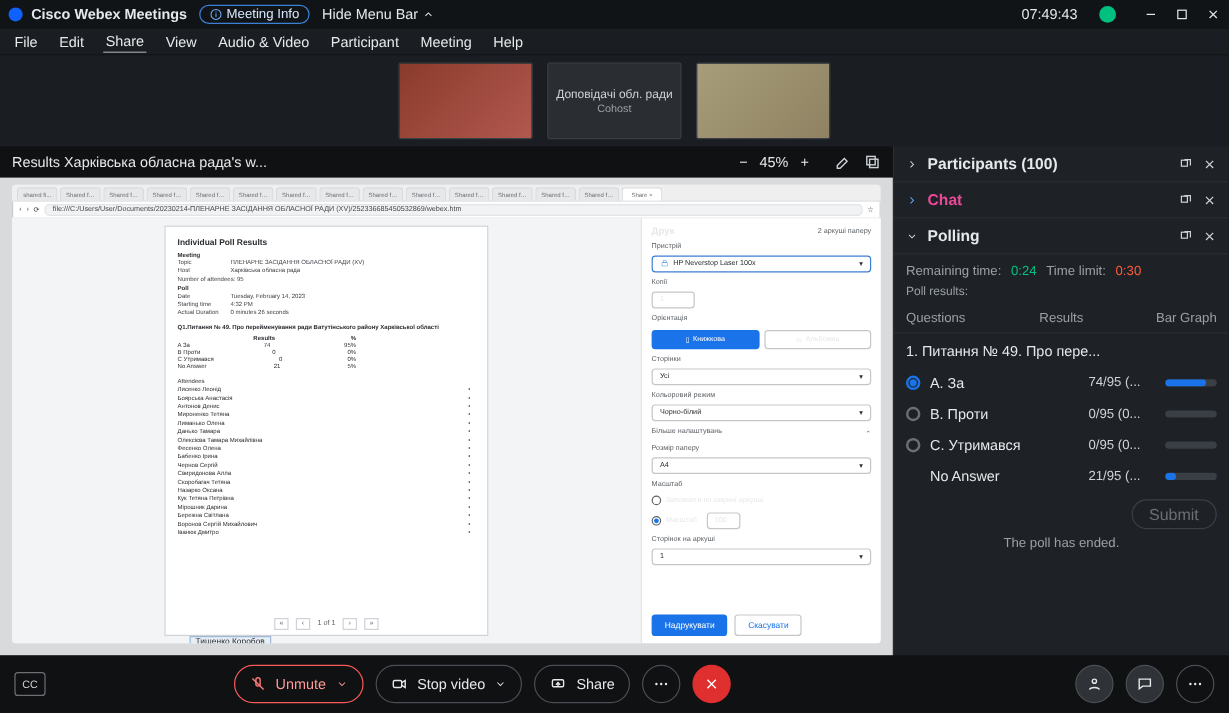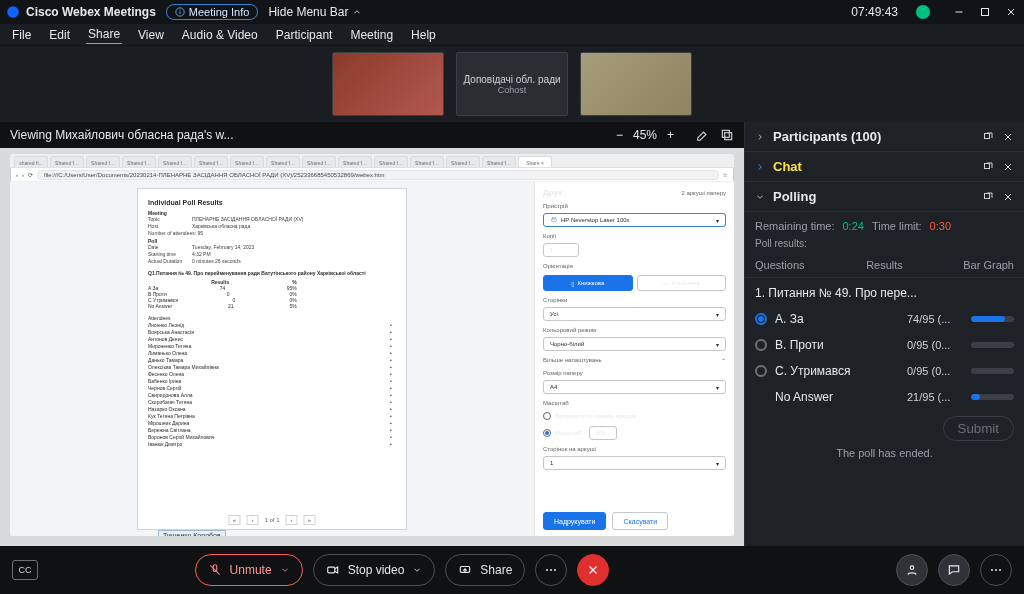--- a/index.html
+++ b/index.html
@@ -104,21 +104,21 @@
   .print-actions { display:flex; gap:6px; margin-top:auto; }
   .print-actions .btn { height:18px; padding:0 10px; font-size:7px; border-radius:3px; display:flex; align-items:center; }
   .print-actions .primary { background:#1a73e8; color:#fff; border:1px solid #1a73e8; }
   .print-actions .ghost { background:#fff; color:#1a73e8; border:1px solid #c4c7ca; }
 
   
   .sidepanels { width:280px; background:var(--panel); border-left:1px solid #2a2e32; display:flex; flex-direction:column; }
   .shead { height:30px; display:flex; align-items:center; gap:8px; padding:0 10px; border-bottom:1px solid #2a2e32; }
   .shead .title { font-size:13px; font-weight:600; }
   .shead .spacer { flex:1; }
-  .shead.blue .title { color:#fde047; }
+  .shead.blue .title { color:#ec4899; }
   .polling .body { padding:8px 10px 6px; display:flex; flex-direction:column; height:100%; }
   .poll-time { display:flex; align-items:center; gap:8px; font-size:11px; color:var(--muted); }
   .poll-time .t1 { color:#00c07f; font-variant-numeric:tabular-nums; }
   .poll-time .t2 { color:#ff5a3c; font-variant-numeric:tabular-nums; }
   .poll-tabs { display:flex; gap:13px; border-bottom:1px solid #2a2e32; margin:4px -10px 4px; }
   .poll-tabs .tab { flex:1; padding:6px 10px; font-size:11px; color:var(--muted); text-align:left; }
   .poll-tabs .tab:not(:first-child) { text-align:center; }
   .poll-tabs .tab:last-child { text-align:right; }
   .poll-q { font-size:12px; color:#e6e8ea; padding:4px 0 6px; white-space:nowrap; overflow:hidden; text-overflow:ellipsis; }
   .poll-row { display:flex; align-items:center; gap:8px; padding:6px 0; }
@@ -229,21 +229,21 @@
     <span>Доповідачі обл. ради</span>
     <span class="sub">Cohost</span>
   </div>
   <div class="tile cam2"></div>
 </div>
 
 <div class="content">
 
   <div class="viewer">
     <div class="viewer-head">
-      <span>Viewing Михайлович обласна рада's w...</span>
+      <span>Results Харківська обласна рада's w...</span>
       <div class="zoom">
         <span>−</span>
         <span>45%</span>
         <span>+</span>
         <svg width="14" height="14" viewBox="0 0 24 24" style="margin-left:12px;">
             <path d="M3 17l10-10 4 4-10 10H3v-4z" fill="none" stroke="#cfd2d6" stroke-width="2"></path>
           </svg>
         <svg width="14" height="14" viewBox="0 0 24 24">
             <rect x="4" y="4" width="12" height="12" fill="none" stroke="#cfd2d6" stroke-width="2"></rect>
             <rect x="8" y="8" width="12" height="12" fill="none" stroke="#cfd2d6" stroke-width="2"></rect>

